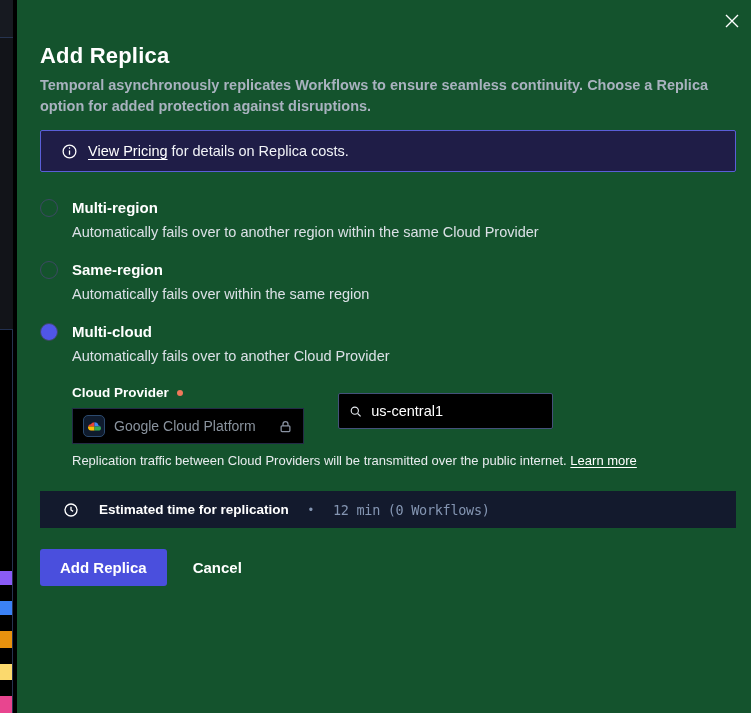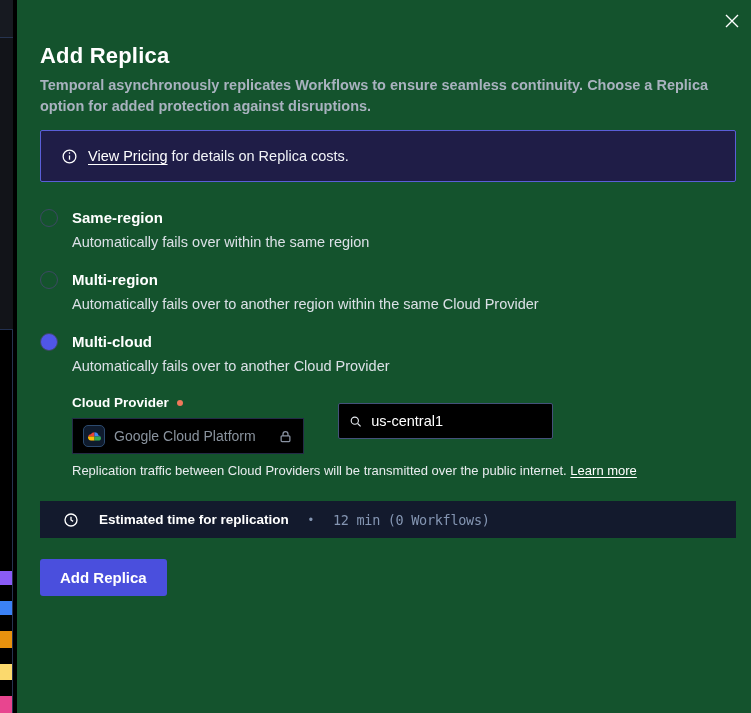--- a/index.html
+++ b/index.html
@@ -25,21 +25,21 @@
            background:#14532d; color:#fff; padding:44px 19px 0 23px; }
 
   .close-btn { position:absolute; top:10px; right:12px; width:22px; height:22px;
                background:none; border:none; cursor:pointer; display:flex;
                align-items:center; justify-content:center; }
 
   h1.title { font-size:22px; font-weight:700; color:#fff; line-height:24px; letter-spacing:.2px; }
 
   p.modal-desc { margin-top:7px; font-size:14.5px; line-height:21px; color:#a9b2bf; max-width:700px;font-weight:bold; }
 
-  .pricing-banner { margin-top:13px; height:52px; background:#1f1d47;
+  .pricing-banner { margin-top:13px; height:42px; background:#1f1d47;
                     border:1px solid #5a5ed8; border-radius:2px;
                     display:flex; align-items:center; padding:0 20px; gap:10px; }
   .pricing-banner .txt { font-size:14.5px; color:#f2f4f8; }
   .pricing-banner a { color:#fff; text-decoration:underline; text-underline-offset:3px; cursor:pointer; }
 
   .option { display:flex; margin-top:26px; gap:14px; }
   .option + .option { margin-top:18px; }
   .radio { width:18px; height:18px; border-radius:50%; flex:0 0 18px; margin-top:1px;
            border:1px solid #3c4963; background:transparent; cursor:pointer; }
   .radio.checked { background:#5056e8; border-color:#3c4963; }
@@ -112,30 +112,30 @@
       <circle cx="12" cy="12" r="9" fill="none" stroke="#ffffff" stroke-width="1.8"></circle>
       <path d="M12 10.5v6" stroke="#ffffff" stroke-width="1.8"></path>
       <circle cx="12" cy="7.2" r="1.1" fill="#ffffff"></circle>
     </svg>
     <span class="txt"><a>View Pricing</a><span> for details on Replica costs.</span></span>
   </div>
 
   <div class="option">
     <span class="radio"></span>
     <div>
-      <div class="opt-label">Same-region</div>
-      <div class="opt-desc">Automatically fails over within the same region</div>
+      <div class="opt-label">Multi-region</div>
+      <div class="opt-desc">Automatically fails over to another region within the same Cloud Provider</div>
     </div>
   </div>
 
   <div class="option">
     <span class="radio"></span>
     <div>
-      <div class="opt-label">Multi-region</div>
-      <div class="opt-desc">Automatically fails over to another region within the same Cloud Provider</div>
+      <div class="opt-label">Same-region</div>
+      <div class="opt-desc">Automatically fails over within the same region</div>
     </div>
   </div>
 
   <div class="option">
     <span class="radio checked"></span>
     <div class="mc-form">
       <div class="opt-label">Multi-cloud</div>
       <div class="opt-desc">Automatically fails over to another Cloud Provider</div>
 
       <div class="form-row">
@@ -190,15 +190,16 @@
       <circle cx="12" cy="12" r="9"></circle>
       <path d="M12 7v5l3.2 2"></path>
     </svg>
     <span class="est-label">Estimated time for replication</span>
     <span class="est-sep">•</span>
     <span class="est-value">12 min (0 Workflows)</span>
   </div>
 
   <div class="actions">
     <button class="btn-primary">Add Replica</button>
+    <button class="btn-ghost">Cancel</button>
   </div>
 
 </div>
 
 </body></html>

